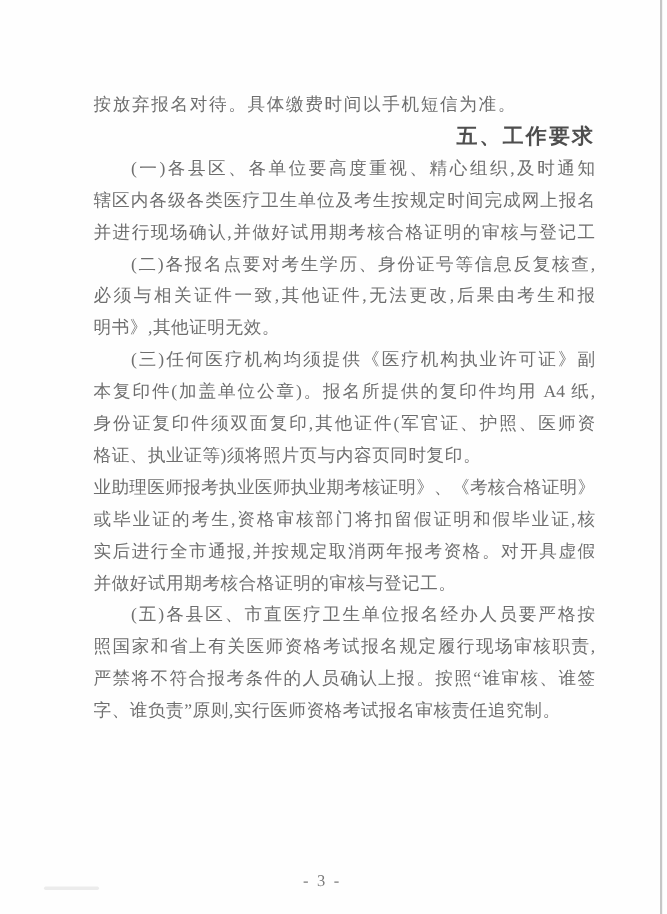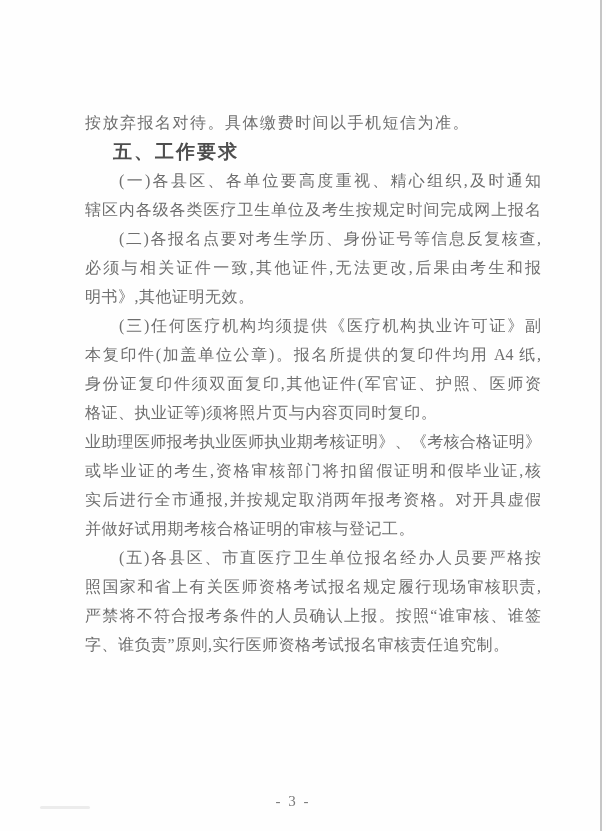--- a/index.html
+++ b/index.html
@@ -11,21 +11,21 @@
     position: relative;
     width: 606px;
     height: 831px;
     background: #fefefe;
     overflow: hidden;
     font-family: "Liberation Serif", "DejaVu Serif", serif;
   }
   .content {
     position: absolute;
     left: 85px;
-    top: 108px;
+    top: 81px;
     width: 456px;
     overflow: hidden;
   }
   .line {
     height: 29px;
     line-height: 29px;
     font-size: 16px;
     color: #6e6e6e;
     white-space: normal;
     overflow: hidden;
@@ -33,21 +33,21 @@
   .line.intro {
     letter-spacing: 1.5px;
     text-align: left;
   }
   .line.heading {
     font-weight: bold;
     font-size: 19px;
     letter-spacing: 2px;
     color: #4e4e4e;
     text-indent: 28px;
-    text-align: left;
+    text-align: right;
   }
   .line.body {
     letter-spacing: 0.5px;
   }
   .line.body.full {
     text-align: justify;
     text-align-last: justify;
     text-justify: inter-character;
     letter-spacing: 0;
   }
@@ -87,20 +87,21 @@
 </head>
 <body>
 
 <div class="sheet">
   <div class="content">
     <div class="line intro">按放弃报名对待。具体缴费时间以手机短信为准。</div>
     <div class="line heading">五、工作要求</div>
     <div id="paragraphs">
         <div class="line body first full">(一)各县区、各单位要高度重视、精心组织,及时通知</div>
         <div class="line body full">辖区内各级各类医疗卫生单位及考生按规定时间完成网上报名</div>
+        <div class="line body full">并进行现场确认,并做好试用期考核合格证明的审核与登记工</div>
         <div class="line body first full">(二)各报名点要对考生学历、身份证号等信息反复核查,</div>
         <div class="line body full">必须与相关证件一致,其他证件,无法更改,后果由考生和报</div>
         <div class="line body">明书》,其他证明无效。</div>
         <div class="line body first full">(三)任何医疗机构均须提供《医疗机构执业许可证》副</div>
         <div class="line body full">本复印件(加盖单位公章)。报名所提供的复印件均用 A4 纸,</div>
         <div class="line body full">身份证复印件须双面复印,其他证件(军官证、护照、医师资</div>
         <div class="line body">格证、执业证等)须将照片页与内容页同时复印。</div>
         <div class="line body full">业助理医师报考执业医师执业期考核证明》、《考核合格证明》</div>
         <div class="line body full">或毕业证的考生,资格审核部门将扣留假证明和假毕业证,核</div>
         <div class="line body full">实后进行全市通报,并按规定取消两年报考资格。对开具虚假</div>

